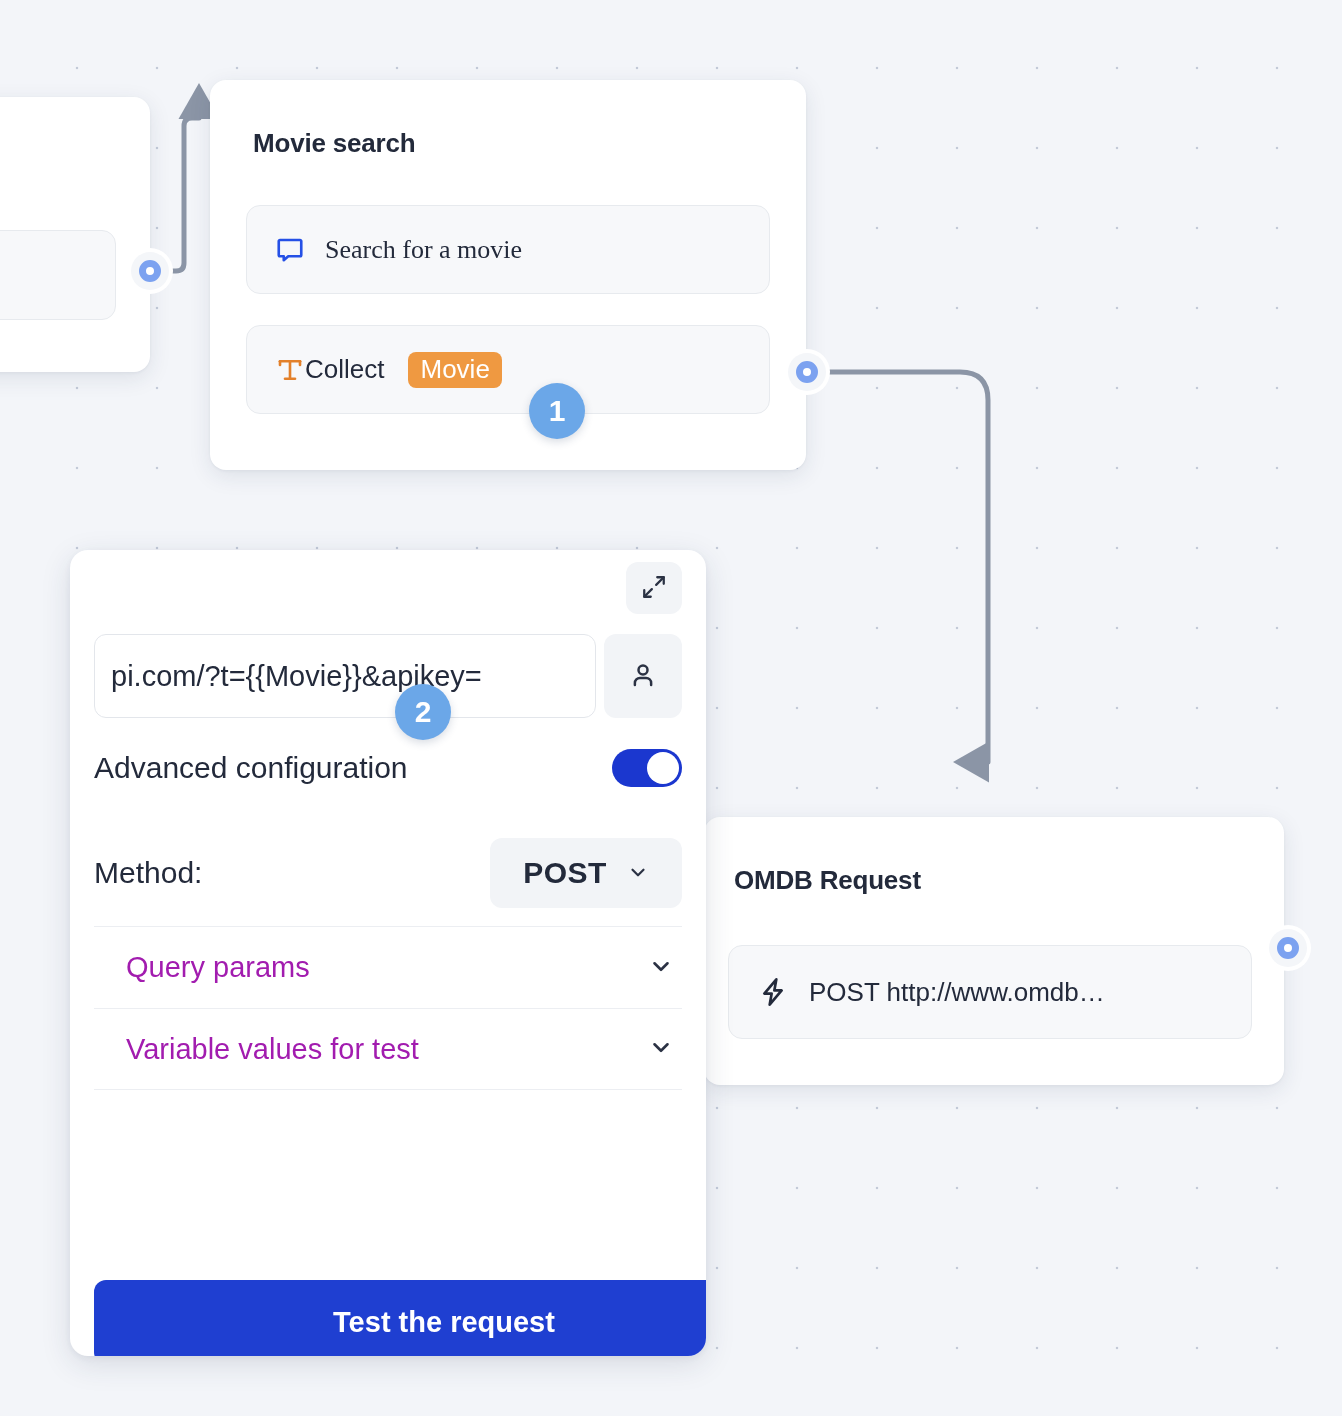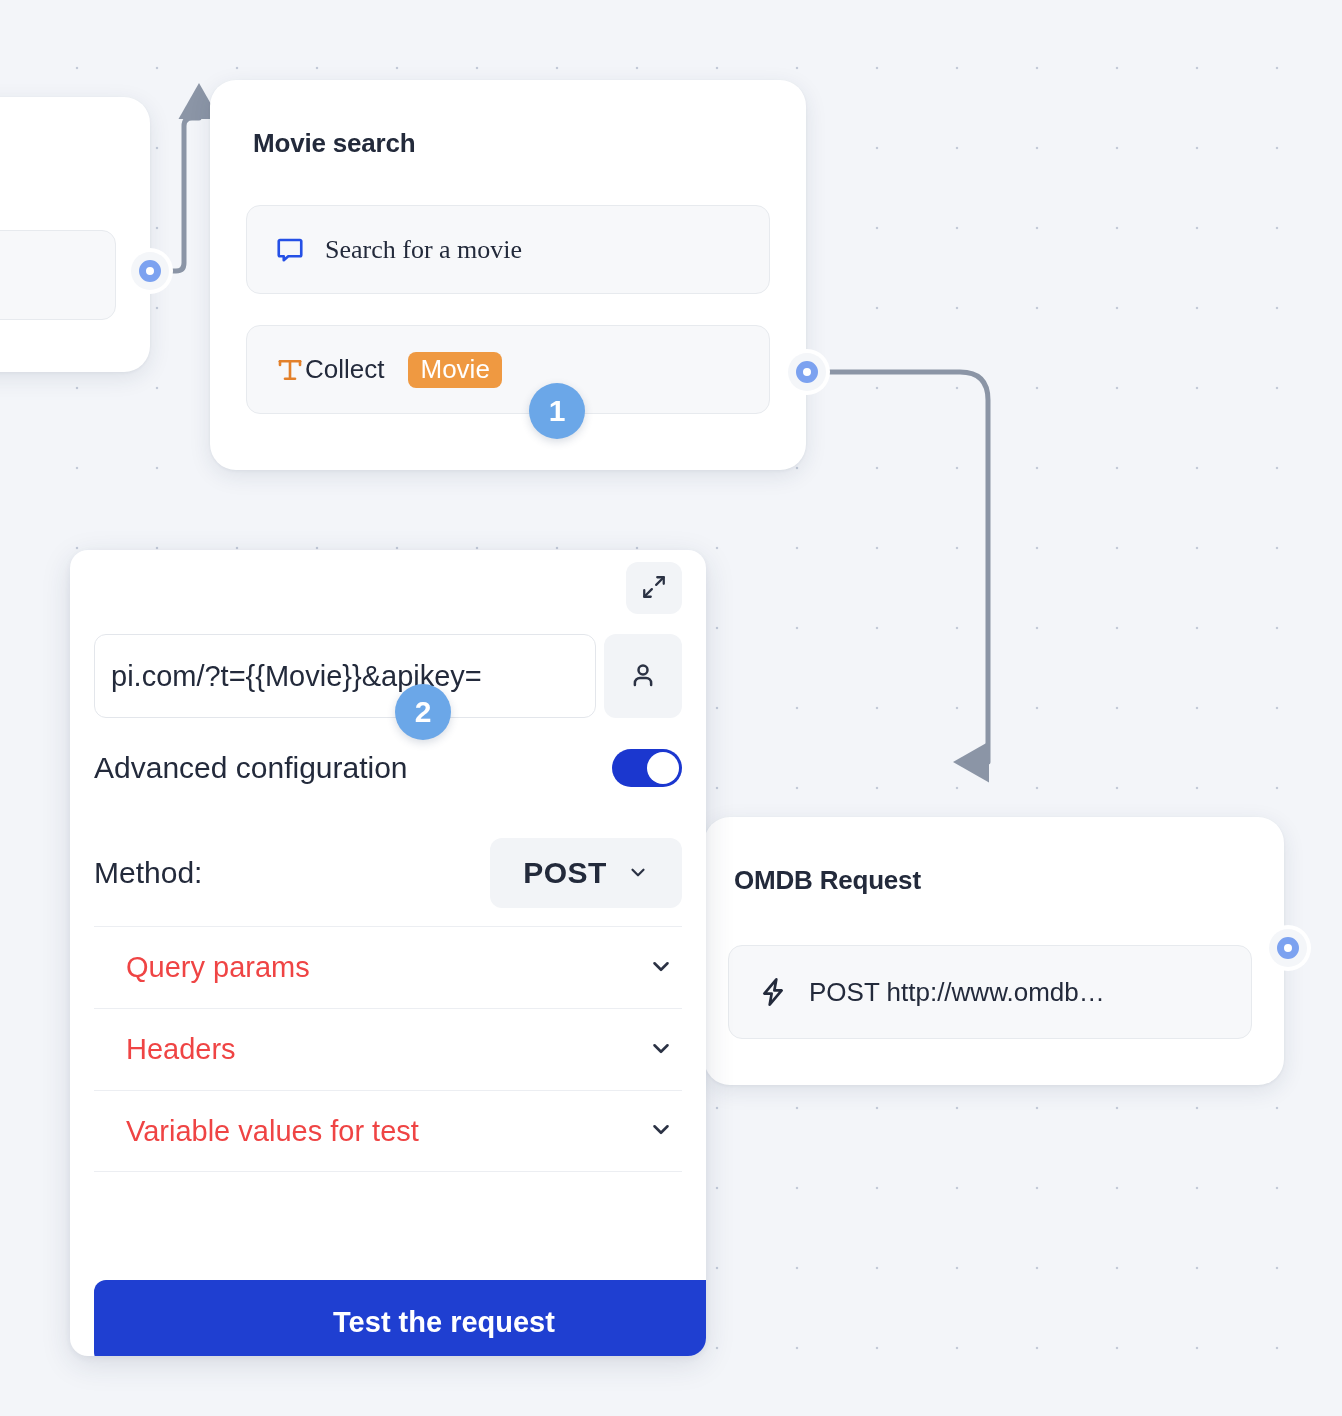--- a/index.html
+++ b/index.html
@@ -24,21 +24,21 @@
       radial-gradient(circle, #c3cad8 1.4px, rgba(195,202,216,0) 1.6px);
     background-size: 80px 80px;
     background-position: 37px 28px;
     overflow: hidden;
   }
 
   
   .node {
     position: absolute;
     background: #ffffff;
-    border-radius: 26px;
+    border-radius: 16px;
     box-shadow: 0 6px 22px rgba(32, 45, 80, 0.10),
                 0 1px 3px rgba(32, 45, 80, 0.06);
   }
   .node-title {
     font-size: 26px;
     font-weight: bold;
     color: #232a3b;
     letter-spacing: -0.2px;
   }
   .node-row {
@@ -337,21 +337,21 @@
     display: flex;
     align-items: center;
     justify-content: space-between;
     padding: 0 8px 0 32px;
     box-sizing: border-box;
     cursor: pointer;
   }
   .acc-item:last-child { border-bottom: 1px solid #eceef2; }
   .acc-label {
     font-size: 29px;
-    color: #ef4444;
+    color: #a21caf;
   }
 
   #test-btn {
     position: absolute;
     left: 24px;
     top: 730px;
     width: 700px;
     height: 84px;
     background: #1f3fd1;
     color: #ffffff;
@@ -479,28 +479,20 @@
     <div id="accordion">
       <div class="acc-item">
         <span class="acc-label">Query params</span>
         <span>
           <svg width="26" height="26" viewBox="0 0 24 24" fill="none" stroke="#2b3244" stroke-width="2.4" stroke-linecap="round" stroke-linejoin="round">
             <path d="M6 9.5 L12 15.5 L18 9.5"></path>
           </svg>
         </span>
       </div>
       <div class="acc-item">
-        <span class="acc-label">Headers</span>
-        <span>
-          <svg width="26" height="26" viewBox="0 0 24 24" fill="none" stroke="#2b3244" stroke-width="2.4" stroke-linecap="round" stroke-linejoin="round">
-            <path d="M6 9.5 L12 15.5 L18 9.5"></path>
-          </svg>
-        </span>
-      </div>
-      <div class="acc-item">
         <span class="acc-label">Variable values for test</span>
         <span>
           <svg width="26" height="26" viewBox="0 0 24 24" fill="none" stroke="#2b3244" stroke-width="2.4" stroke-linecap="round" stroke-linejoin="round">
             <path d="M6 9.5 L12 15.5 L18 9.5"></path>
           </svg>
         </span>
       </div>
     </div>
 
     <button id="test-btn">Test the request</button>

